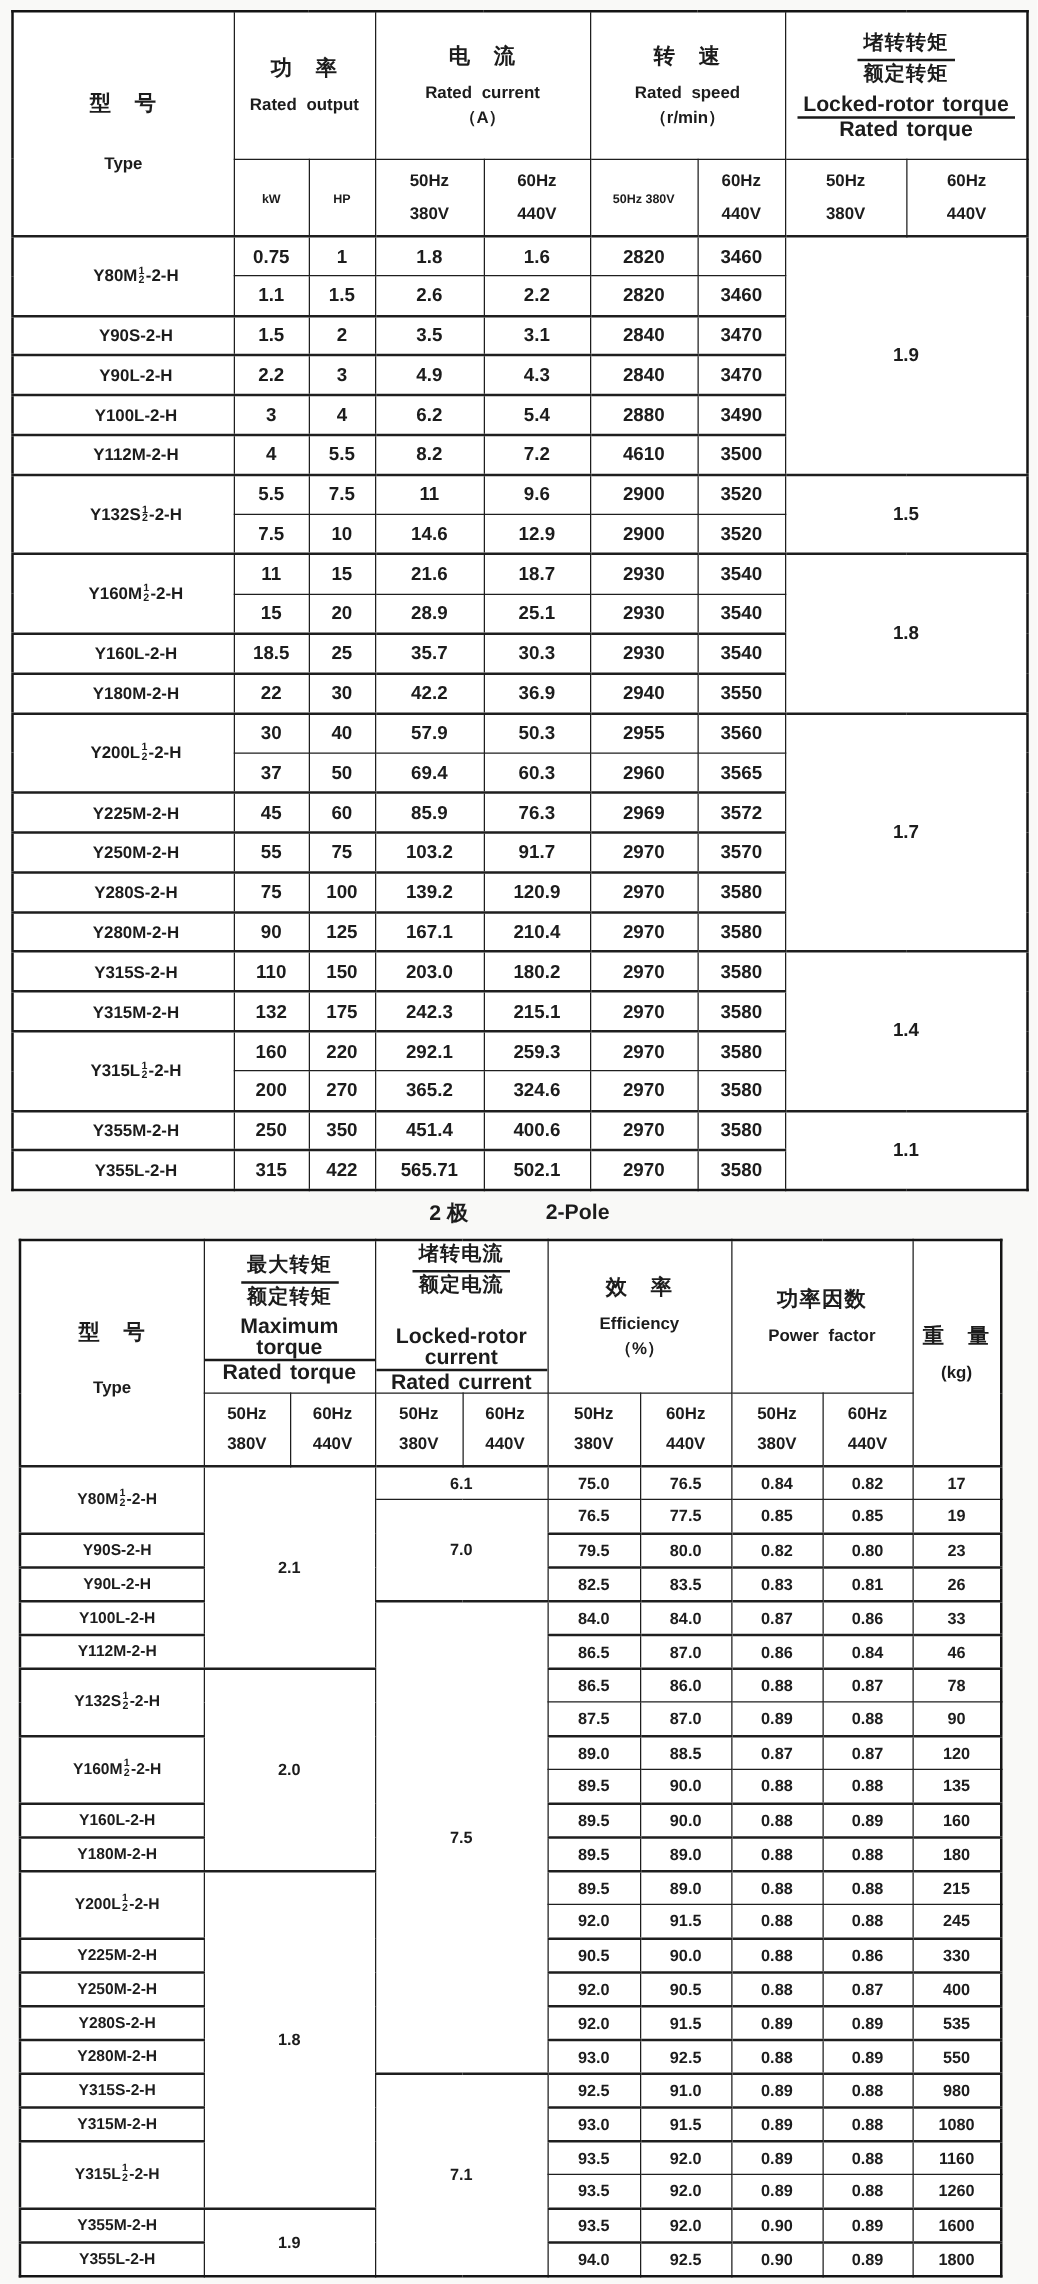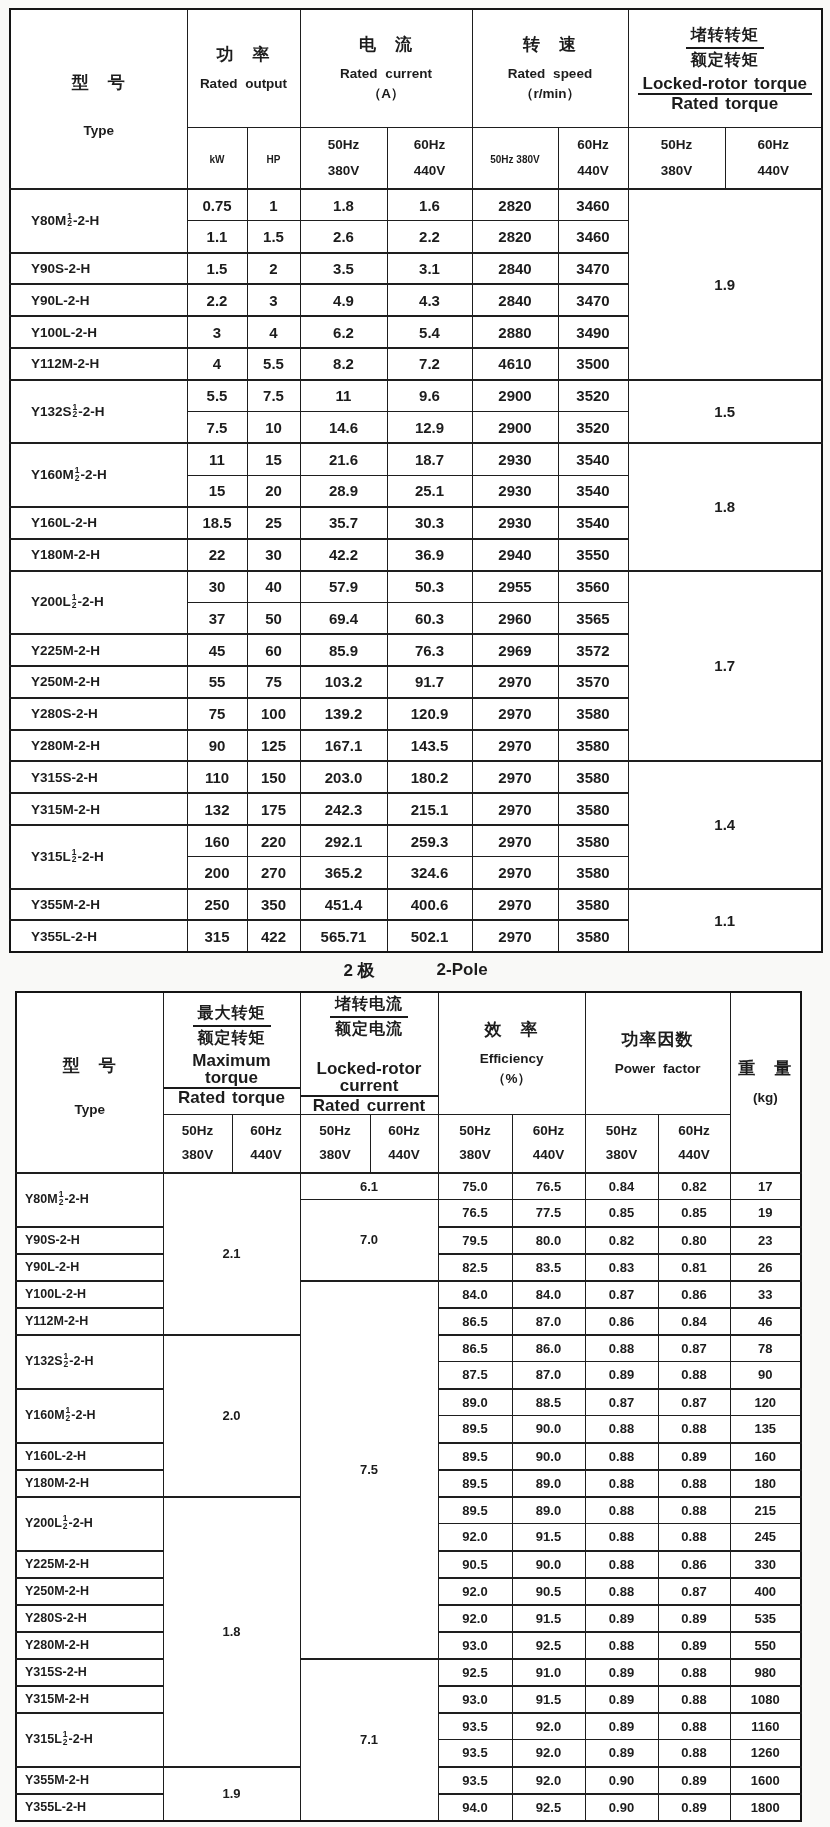--- a/index.html
+++ b/index.html
@@ -37,21 +37,21 @@
   .gap-b{margin-bottom:7px;}
   .type-zh{margin-top:14px;margin-bottom:26px;}
   .t2 .type-zh{margin-top:10px;margin-bottom:22px;}
   
   .sub div{font-size:13.5px;font-weight:bold;line-height:26px;}
   .t2 .sub div{line-height:24px;}
   .sub1{font-size:10px;font-weight:bold;}
   
   .t1 td.num{font-size:15px;font-weight:bold;}
   .t2 td.num{font-size:13px;font-weight:bold;}
-  td.model{text-align:left;font-weight:bold;}
+  td.model{text-align:center;font-weight:bold;}
   .t1 td.model{font-size:13.5px;padding-left:20px;}
   .t2 td.model{font-size:12.5px;padding-left:8px;}
   
   .stk{display:inline-flex;flex-direction:column;align-items:center;
        vertical-align:middle;font-size:8.5px;line-height:7.5px;font-weight:bold;
        margin:0 1px;position:relative;top:-1px;}
   
   .caption{display:flex;justify-content:center;gap:62px;
            font-size:17px;font-weight:bold;margin:5px 0 9px;height:24px;align-items:center;}
 </style>
@@ -291,21 +291,21 @@
           <td class="num">139.2</td>
           <td class="num">120.9</td>
           <td class="num">2970</td>
           <td class="num">3580</td>
         </tr>
         <tr class="grp">
           <td class="model">Y280M-2-H</td>
           <td class="num">90</td>
           <td class="num">125</td>
           <td class="num">167.1</td>
-          <td class="num">143.5</td>
+          <td class="num">210.4</td>
           <td class="num">2970</td>
           <td class="num">3580</td>
         </tr>
         <tr class="grp">
           <td class="model">Y315S-2-H</td>
           <td class="num">110</td>
           <td class="num">150</td>
           <td class="num">203.0</td>
           <td class="num">180.2</td>
           <td class="num">2970</td>

